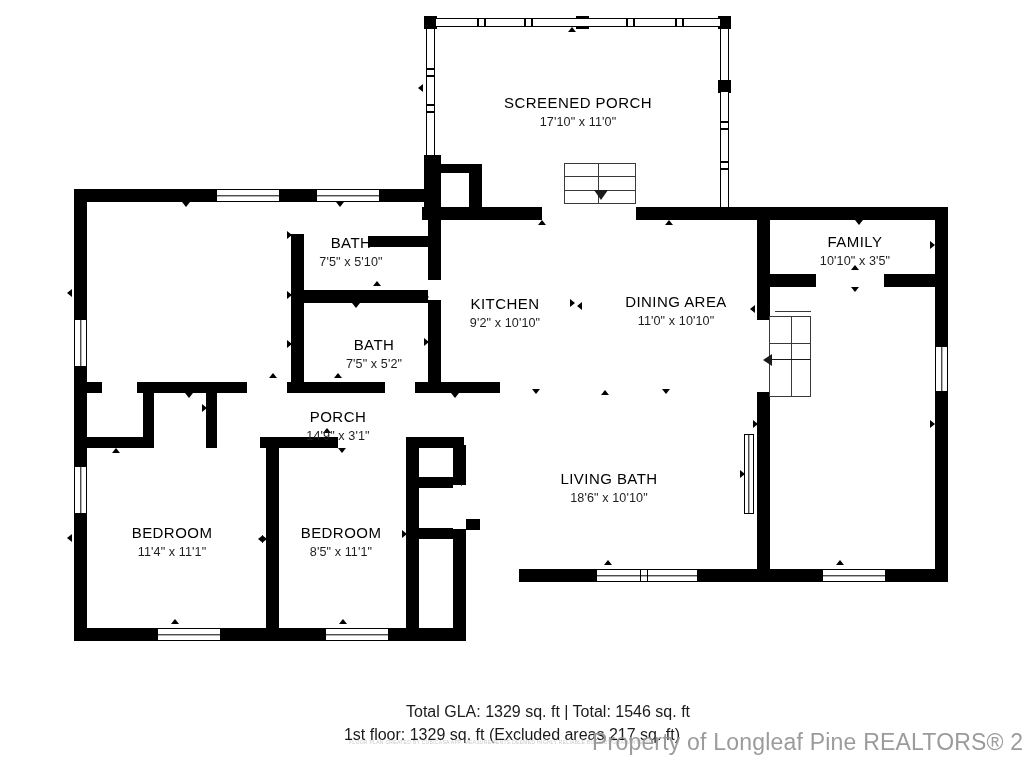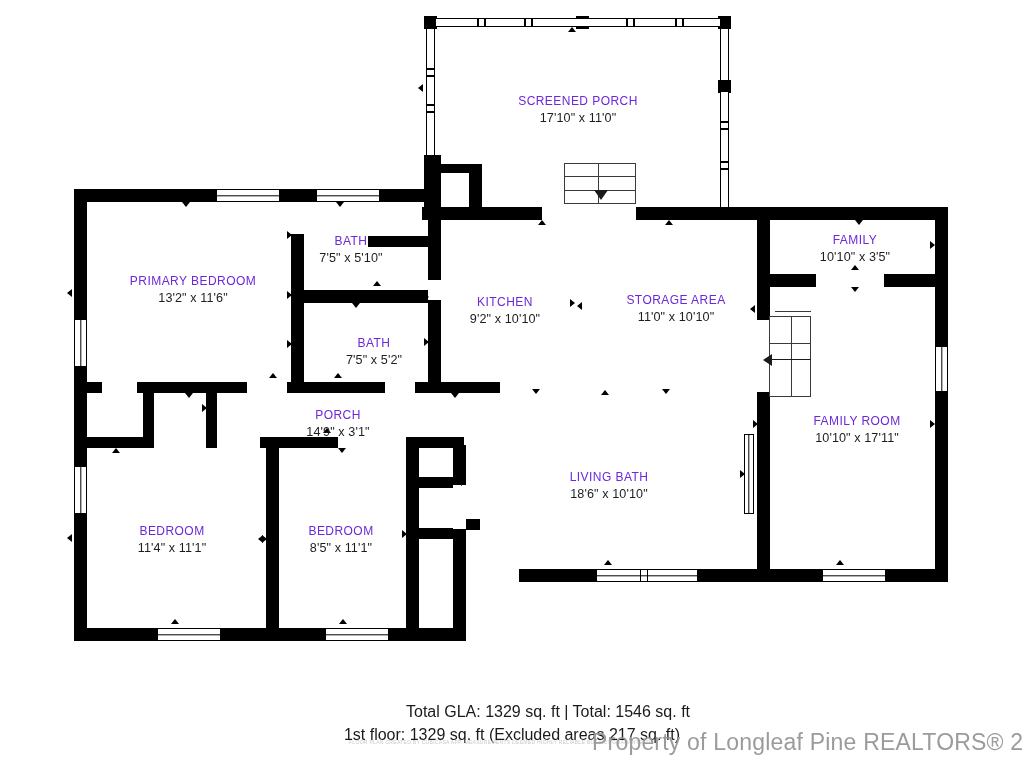--- a/index.html
+++ b/index.html
@@ -38,21 +38,21 @@
   .arw.u{border-left:4px solid transparent;border-right:4px solid transparent;border-bottom:5px solid #000;}
   .arw.l{border-top:4px solid transparent;border-bottom:4px solid transparent;border-right:5px solid #000;}
   .arw.r{border-top:4px solid transparent;border-bottom:4px solid transparent;border-left:5px solid #000;}
   .arw.big-d{border-left:7px solid transparent;border-right:7px solid transparent;border-top:10px solid #1a1a1a;}
   .arw.big-l{border-top:6px solid transparent;border-bottom:6px solid transparent;border-right:9px solid #1a1a1a;}
   .arwline{position:absolute;background:#1a1a1a;height:1.3px;}
 
   
   .room{position:absolute;text-align:center;line-height:1.38;
         transform:translateX(-50%);white-space:nowrap;}
-  .room .nm{font-size:12px;letter-spacing:.45px;color:#6d28d9;}
+  .room .nm{font-size:15px;letter-spacing:.45px;color:#000000;}
   .room .dm{font-size:12.6px;letter-spacing:.1px;color:#1d1d1d;}
 
   
   .foot{position:absolute;left:0;width:1024px;text-align:center;}
   .disc{position:absolute;left:349px;top:739px;font-size:5.1px;
         letter-spacing:.25px;color:#c9c9c9;white-space:nowrap;}
   .mark{position:absolute;left:592px;top:729px;font-size:23px;
         color:#9b9b9b;letter-spacing:.2px;white-space:nowrap;
         font-family:"Liberation Sans","DejaVu Sans",sans-serif;}
 </style>
@@ -224,54 +224,46 @@
   <div class="tread" style="left:791px;top:316px;width:1.2px;height:81px;"></div>
   <div class="tread" style="left:775px;top:311px;width:36px;height:1.2px;"></div>
   <div class="arwline" style="left:771px;top:359px;width:40px;"></div>
   <div class="arw big-l" style="left:763px;top:354px;"></div>
 
   <div class="room" style="left:578px;top:93px;">
     <div class="nm">SCREENED PORCH</div>
     <div class="dm">17'10" x 11'0"</div>
   </div>
 
-  <div class="room" style="left:193px;top:273px;">
-    <div class="nm">PRIMARY BEDROOM</div>
-    <div class="dm">13'2" x 11'6"</div>
-  </div>
 
   <div class="room" style="left:351px;top:233px;">
     <div class="nm">BATH</div>
     <div class="dm">7'5" x 5'10"</div>
   </div>
 
   <div class="room" style="left:374px;top:335px;">
     <div class="nm">BATH</div>
     <div class="dm">7'5" x 5'2"</div>
   </div>
 
   <div class="room" style="left:505px;top:294px;">
     <div class="nm">KITCHEN</div>
     <div class="dm">9'2" x 10'10"</div>
   </div>
 
   <div class="room" style="left:676px;top:292px;">
-    <div class="nm">STORAGE AREA</div>
+    <div class="nm">DINING AREA</div>
     <div class="dm">11'0" x 10'10"</div>
   </div>
 
   <div class="room" style="left:855px;top:232px;">
     <div class="nm">FAMILY</div>
     <div class="dm">10'10" x 3'5"</div>
   </div>
 
-  <div class="room" style="left:857px;top:413px;">
-    <div class="nm">FAMILY ROOM</div>
-    <div class="dm">10'10" x 17'11"</div>
-  </div>
 
   <div class="room" style="left:609px;top:469px;">
     <div class="nm">LIVING BATH</div>
     <div class="dm">18'6" x 10'10"</div>
   </div>
 
   <div class="room" style="left:338px;top:407px;">
     <div class="nm">PORCH</div>
     <div class="dm">14'9" x 3'1"</div>
   </div>

